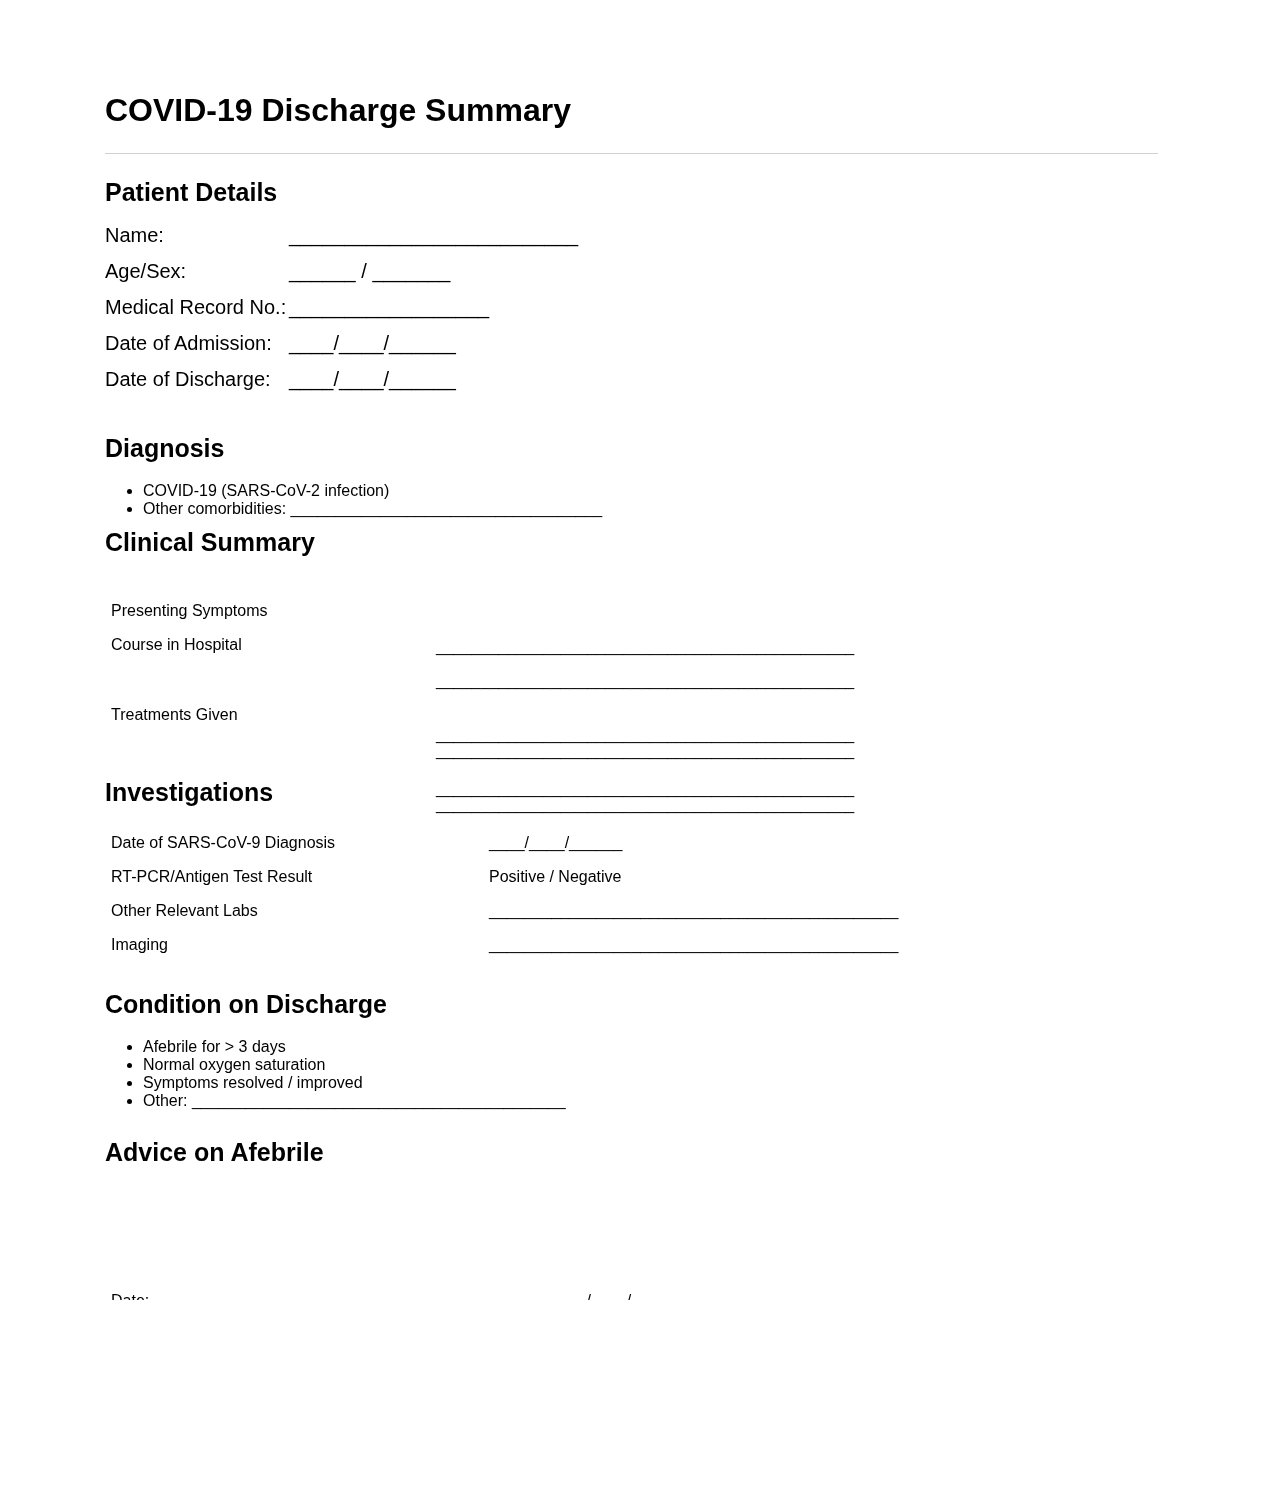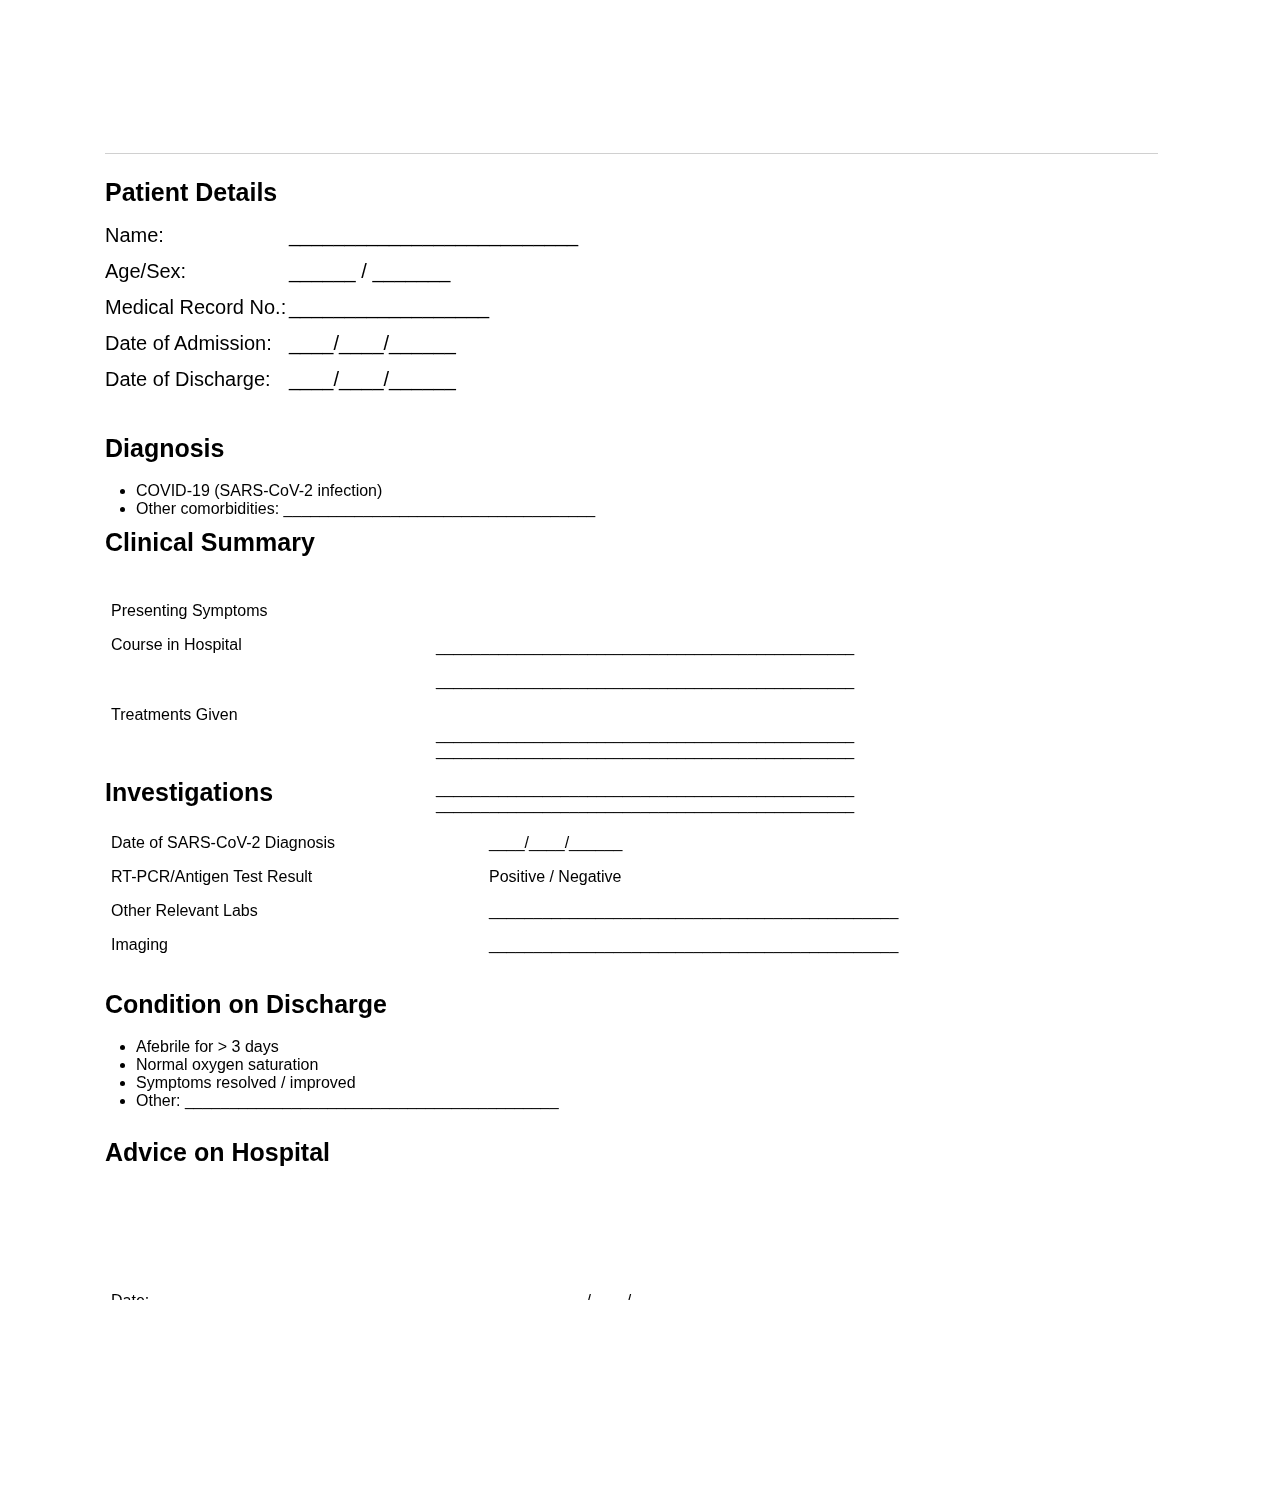--- a/index.html
+++ b/index.html
@@ -61,21 +61,21 @@
       left: 0;
       top: 0;
     }
     .field-row .value {
       position: absolute;
       top: 0;
       white-space: pre;
     }
     ul.bullets {
       position: absolute;
-      left: 9px;
+      left: 16px;
       margin: 0;
       padding: 0 0 0 22px;
       font-size: 16px;
       line-height: 18px;
       list-style: disc;
     }
     ul.bullets li {
       white-space: pre;
     }
     .tbl-row {
@@ -99,20 +99,21 @@
       display: block;
       white-space: pre;
       text-align: center;
     }
   </style>
 </head>
 <body>
 
 <div class="page">
 
+  <h1>COVID-19 Discharge Summary</h1>
   <div class="rule"></div>
 
   <h2 style="top:178px;">Patient Details</h2>
 
   <div class="field-row" style="top:226px;">
     <span class="label">Name:</span>
     <span class="value" style="left:184px;">__________________________</span>
   </div>
   <div class="field-row" style="top:262px;">
     <span class="label">Age/Sex:</span>
@@ -157,21 +158,21 @@
     <span class="label">Treatments Given</span>
     <span class="value" style="left:325px;">
       <span class="blank">_______________________________________________</span>
       <span class="blank">_______________________________________________</span>
     </span>
   </div>
 
   <h2 style="top:778px;">Investigations</h2>
 
   <div class="tbl-row" style="top:834px;">
-    <span class="label">Date of SARS-CoV-2 Diagnosis</span>
+    <span class="label">Date of SARS-CoV-9 Diagnosis</span>
     <span class="value" style="left:378px;">____/____/______</span>
   </div>
   <div class="tbl-row" style="top:868px;">
     <span class="label">RT-PCR/Antigen Test Result</span>
     <span class="value" style="left:378px;">Positive / Negative</span>
   </div>
   <div class="tbl-row" style="top:902px;">
     <span class="label">Other Relevant Labs</span>
     <span class="value" style="left:378px;">______________________________________________</span>
   </div>
@@ -181,20 +182,20 @@
   </div>
 
   <h2 style="top:990px;">Condition on Discharge</h2>
   <ul class="bullets" style="top:1038px;">
     <li>Afebrile for &gt; 3 days</li>
     <li>Normal oxygen saturation</li>
     <li>Symptoms resolved / improved</li>
     <li>Other: __________________________________________</li>
   </ul>
 
-  <h2 style="top:1138px;">Advice on Hospital</h2>
+  <h2 style="top:1138px;">Advice on Afebrile</h2>
 
   <div class="tbl-row" style="top:1292px;">
     <span class="label">Date:</span>
     <span class="value" style="left:440px;">____/____/______</span>
   </div>
 
 </div>
 
 </body></html>

